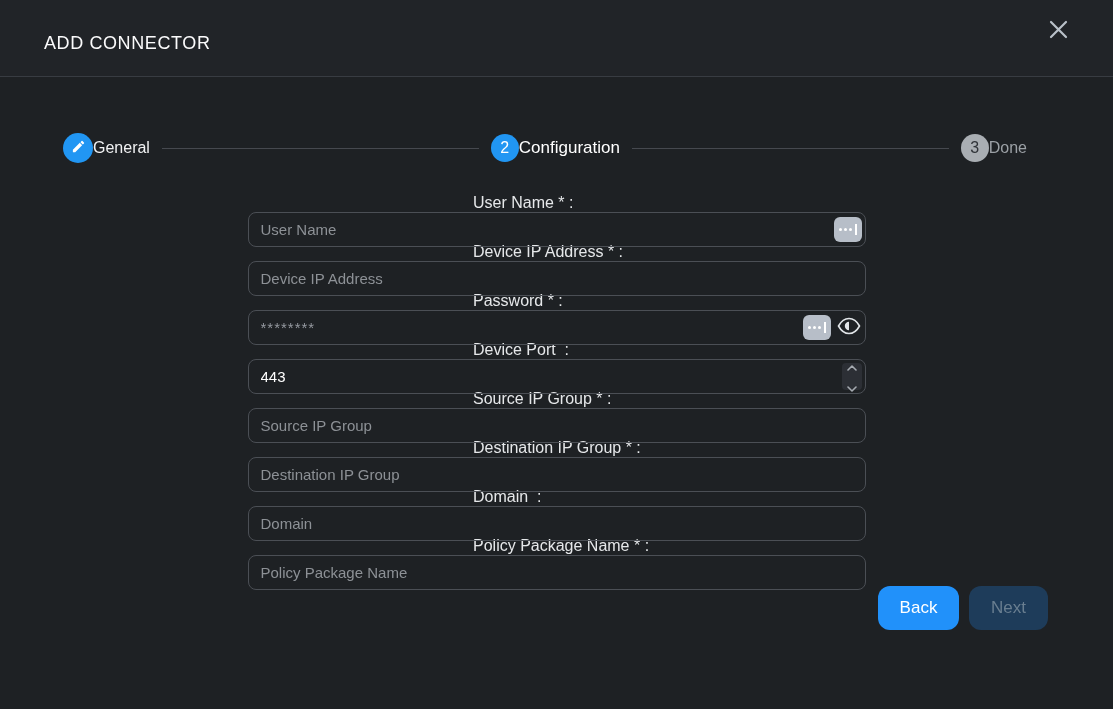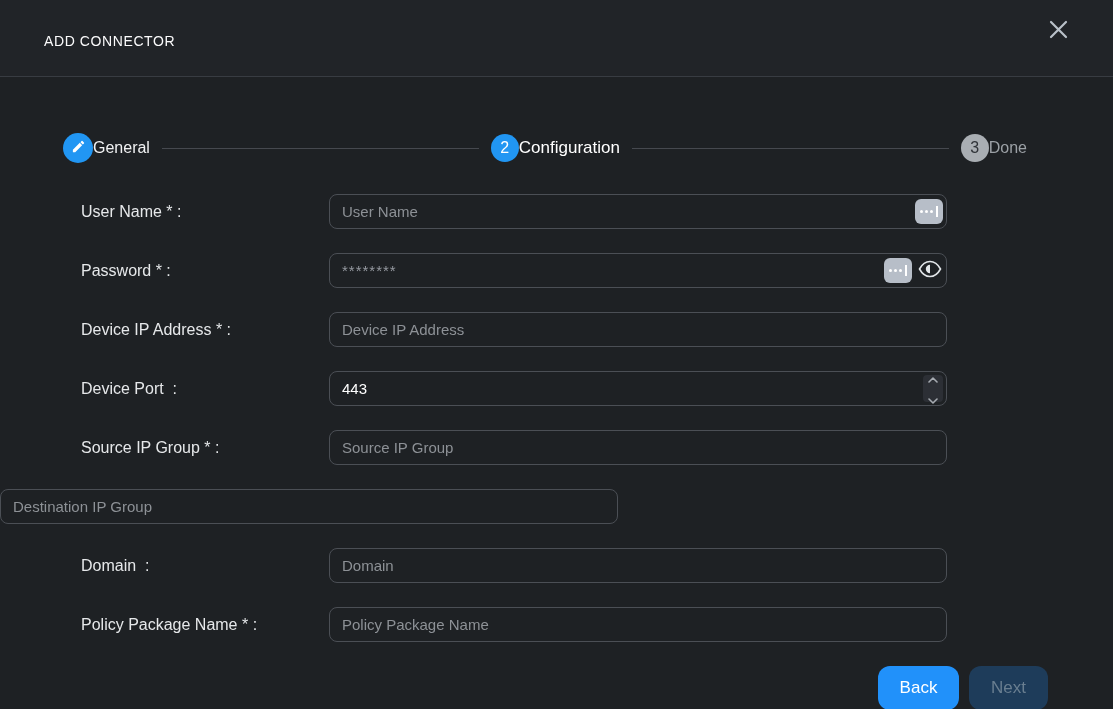--- a/index.html
+++ b/index.html
@@ -14,21 +14,21 @@
   
   .modal-header {
     height:77px;
     background:#212428;
     border-bottom:1px solid #383c42;
     position:relative;
   }
   .modal-title {
     position:absolute;
     left:44px; top:33px;
-    font-size:14px;
+    font-size:18px;
     font-weight:400;
     letter-spacing:0.6px;
     color:#fbfbfc;
   }
   .close-btn {
     position:absolute;
     right:44px; top:20px;
     width:22px; height:22px;
     background:none; border:none;
     cursor:pointer;
@@ -66,21 +66,22 @@
     background:#46494f;
     margin:0 12px;
   }
 
   
   .form-area { margin-top:31px; }
   .form-row {
     display:flex;
     align-items:center;
     height:35px;
-    margin-bottom:24px;
+    margin-bottom:14px;
+    flex-direction:column;
   }
   .form-label {
     width:329px;
     padding-left:81px;
     font-size:16px;
     color:#e6e8ea;
     white-space:pre;
     flex:0 0 auto;
   }
   .input-wrap {
@@ -203,20 +204,27 @@
     <div class="input-wrap">
       <input type="text" class="text-input has-trailing-1" placeholder="User Name" style="">
       <div class="trailing">
         <button class="ellipsis-btn">
           <span class="dot"></span>
             <span class="dot"></span>
             <span class="dot"></span>
             <span class="bar"></span>
         </button>
       </div>
+    </div>
+  </div>
+
+  <div class="form-row">
+    <label class="form-label">Device IP Address * :</label>
+    <div class="input-wrap">
+      <input type="text" class="text-input" placeholder="Device IP Address" style="">
     </div>
   </div>
 
   <div class="form-row">
     <label class="form-label">Password * :</label>
     <div class="input-wrap">
       <input type="text" class="text-input masked has-trailing-2" value="********" style="">
       <div class="trailing">
         <button class="ellipsis-btn">
           <span class="dot"></span>
@@ -230,27 +238,20 @@
               <path d="M1.5 9 C4.5 3.5 8 1.5 12 1.5 C16 1.5 19.5 3.5 22.5 9 C19.5 14.5 16 16.5 12 16.5 C8 16.5 4.5 14.5 1.5 9 Z" stroke="#e1e5e8" stroke-width="1.6"></path>
               <path d="M12 4.8 a4.2 4.2 0 1 0 0 8.4 a4.2 4.2 0 0 0 0 -8.4 M12 4.8 a4.2 4.2 0 0 1 0 8.4 Z" fill="#e1e5e8"></path>
             </svg>
           </span>
         </button>
       </div>
     </div>
   </div>
 
   <div class="form-row">
-    <label class="form-label">Device IP Address * :</label>
-    <div class="input-wrap">
-      <input type="text" class="text-input" placeholder="Device IP Address" style="">
-    </div>
-  </div>
-
-  <div class="form-row">
     <label class="form-label">Device Port  :</label>
     <div class="input-wrap">
       <input type="text" class="text-input has-trailing-1" value="443" style="">
       <div class="trailing">
         <div class="spinner">
           <span>
             <svg width="10" height="6" viewBox="0 0 10 6" fill="none">
                 <path d="M1 5 L5 1 L9 5" stroke="#a6abb1" stroke-width="1.6" stroke-linecap="round" stroke-linejoin="round"></path>
               </svg>
           </span>
@@ -265,20 +266,21 @@
   </div>
 
   <div class="form-row">
     <label class="form-label">Source IP Group * :</label>
     <div class="input-wrap">
       <input type="text" class="text-input" placeholder="Source IP Group" style="">
     </div>
   </div>
 
   <div class="form-row">
+    <label class="form-label">Destination IP Group * :</label>
     <div class="input-wrap">
       <input type="text" class="text-input" placeholder="Destination IP Group" style="">
     </div>
   </div>
 
   <div class="form-row">
     <label class="form-label">Domain  :</label>
     <div class="input-wrap">
       <input type="text" class="text-input" placeholder="Domain" style="">
     </div>

